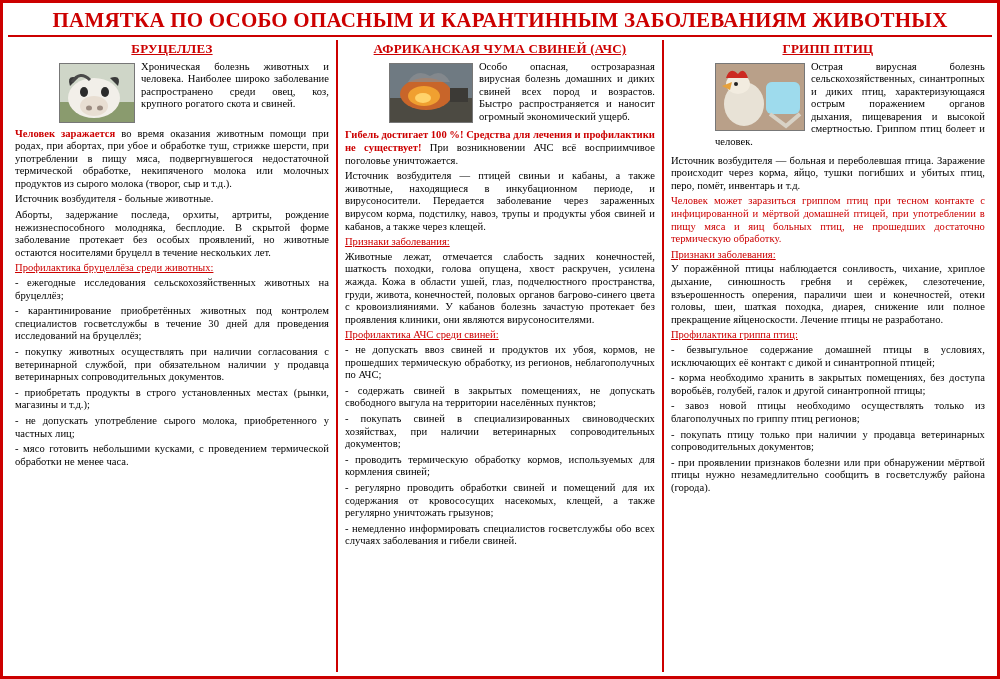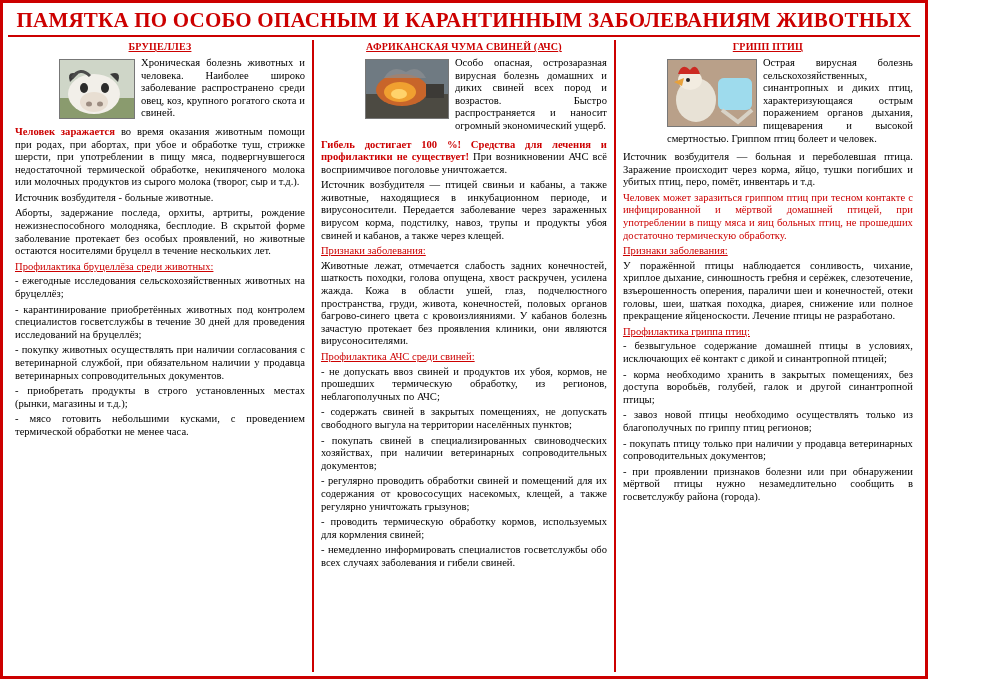--- a/index.html
+++ b/index.html
@@ -8,21 +8,21 @@
     background: #ffffff;
   }
   body {
     width: 1000px;
     height: 679px;
     font-family: "Liberation Serif", serif;
     color: #000;
   }
   .poster {
     position: relative;
-    width: 928px;
+    width: 1000px;
     height: 679px;
     box-sizing: border-box;
     border: 3px solid #cc0000;
     background: #fff;
     padding: 4px 5px 4px 5px;
     display: flex;
     flex-direction: column;
   }
   .main-title {
     text-align: center;
@@ -51,21 +51,21 @@
     overflow: hidden;
   }
   .col.mid {
     border-left: 2px solid #cc0000;
     border-right: 2px solid #cc0000;
   }
   .col-title {
     text-align: center;
     color: #cc0000;
     font-weight: bold;
-    font-size: 10px;
+    font-size: 13px;
     text-decoration: underline;
     margin: 1px 0 4px 0;
     letter-spacing: 0.2px;
   }
   .intro {
     overflow: hidden;
     margin-bottom: 3px;
     padding-left: 44px;
   }
   .photo {
@@ -131,20 +131,21 @@
       <p>Источник возбудителя - больные животные.</p>
 
       <p>Аборты, задержание последа, орхиты, артриты, рождение нежизнеспособного молодняка, бесплодие. В скрытой форме заболевание протекает без особых проявлений, но животные остаются носителями бруцелл в течение нескольких лет.</p>
 
       <p class="sub">Профилактика бруцеллёза среди животных:</p>
       <p>- ежегодные исследования сельскохозяйственных животных на бруцеллёз;</p>
       <p>- карантинирование приобретённых животных под контролем специалистов госветслужбы в течение 30 дней для проведения исследований на бруцеллёз;</p>
       <p>- покупку животных осуществлять при наличии согласования с ветеринарной службой, при обязательном наличии у продавца ветеринарных сопроводительных документов.</p>
 
       <p>- приобретать продукты в строго установленных местах (рынки, магазины и т.д.);</p>
+      <p>- не допускать употребление сырого молока, приобретенного у частных лиц;</p>
       <p>- мясо готовить небольшими кусками, с проведением термической обработки не менее часа.</p>
     </div>
 
     <div class="col mid">
       <div class="col-title">АФРИКАНСКАЯ ЧУМА СВИНЕЙ (АЧС)</div>
       <div class="intro">
         <div class="photo">
           <svg viewBox="0 0 82 58" preserveAspectRatio="none">
             <rect width="82" height="58" fill="#6f7a82"></rect>
             <rect y="34" width="82" height="24" fill="#4c4a42"></rect>
@@ -160,22 +161,22 @@
       <p><span class="red-b">Гибель достигает 100 %! Средства для лечения и профилактики не существует!</span><span> При возникновении АЧС всё восприимчивое поголовье уничтожается.</span></p>
       <p>Источник возбудителя — птицей свиньи и кабаны, а также животные, находящиеся в инкубационном периоде, и вирусоносители. Передается заболевание через зараженных вирусом корма, подстилку, навоз, трупы и продукты убоя свиней и кабанов, а также через клещей.</p>
 
       <p class="sub">Признаки заболевания:</p>
       <p>Животные лежат, отмечается слабость задних конечностей, шаткость походки, голова опущена, хвост раскручен, усилена жажда. Кожа в области ушей, глаз, подчелюстного пространства, груди, живота, конечностей, половых органов багрово-синего цвета с кровоизлияниями. У кабанов болезнь зачастую протекает без проявления клиники, они являются вирусоносителями.</p>
 
       <p class="sub">Профилактика АЧС среди свиней:</p>
       <p>- не допускать ввоз свиней и продуктов их убоя, кормов, не прошедших термическую обработку, из регионов, неблагополучных по АЧС;</p>
       <p>- содержать свиней в закрытых помещениях, не допускать свободного выгула на территории населённых пунктов;</p>
       <p>- покупать свиней в специализированных свиноводческих хозяйствах, при наличии ветеринарных сопроводительных документов;</p>
+      <p>- проводить термическую обработку кормов, используемых для кормления свиней;</p>
       <p>- регулярно проводить обработки свиней и помещений для их содержания от кровососущих насекомых, клещей, а также регулярно уничтожать грызунов;</p>
-      <p>- проводить термическую обработку кормов, используемых для кормления свиней;</p>
       <p>- немедленно информировать специалистов госветслужбы обо всех случаях заболевания и гибели свиней.</p>
     </div>
 
     <div class="col right">
       <div class="col-title">ГРИПП ПТИЦ</div>
       <div class="intro">
         <div class="photo">
           <svg viewBox="0 0 88 66" preserveAspectRatio="none">
             <rect width="88" height="66" fill="#b9a089"></rect>
             <ellipse cx="28" cy="40" rx="20" ry="22" fill="#e8e2d6"></ellipse>

